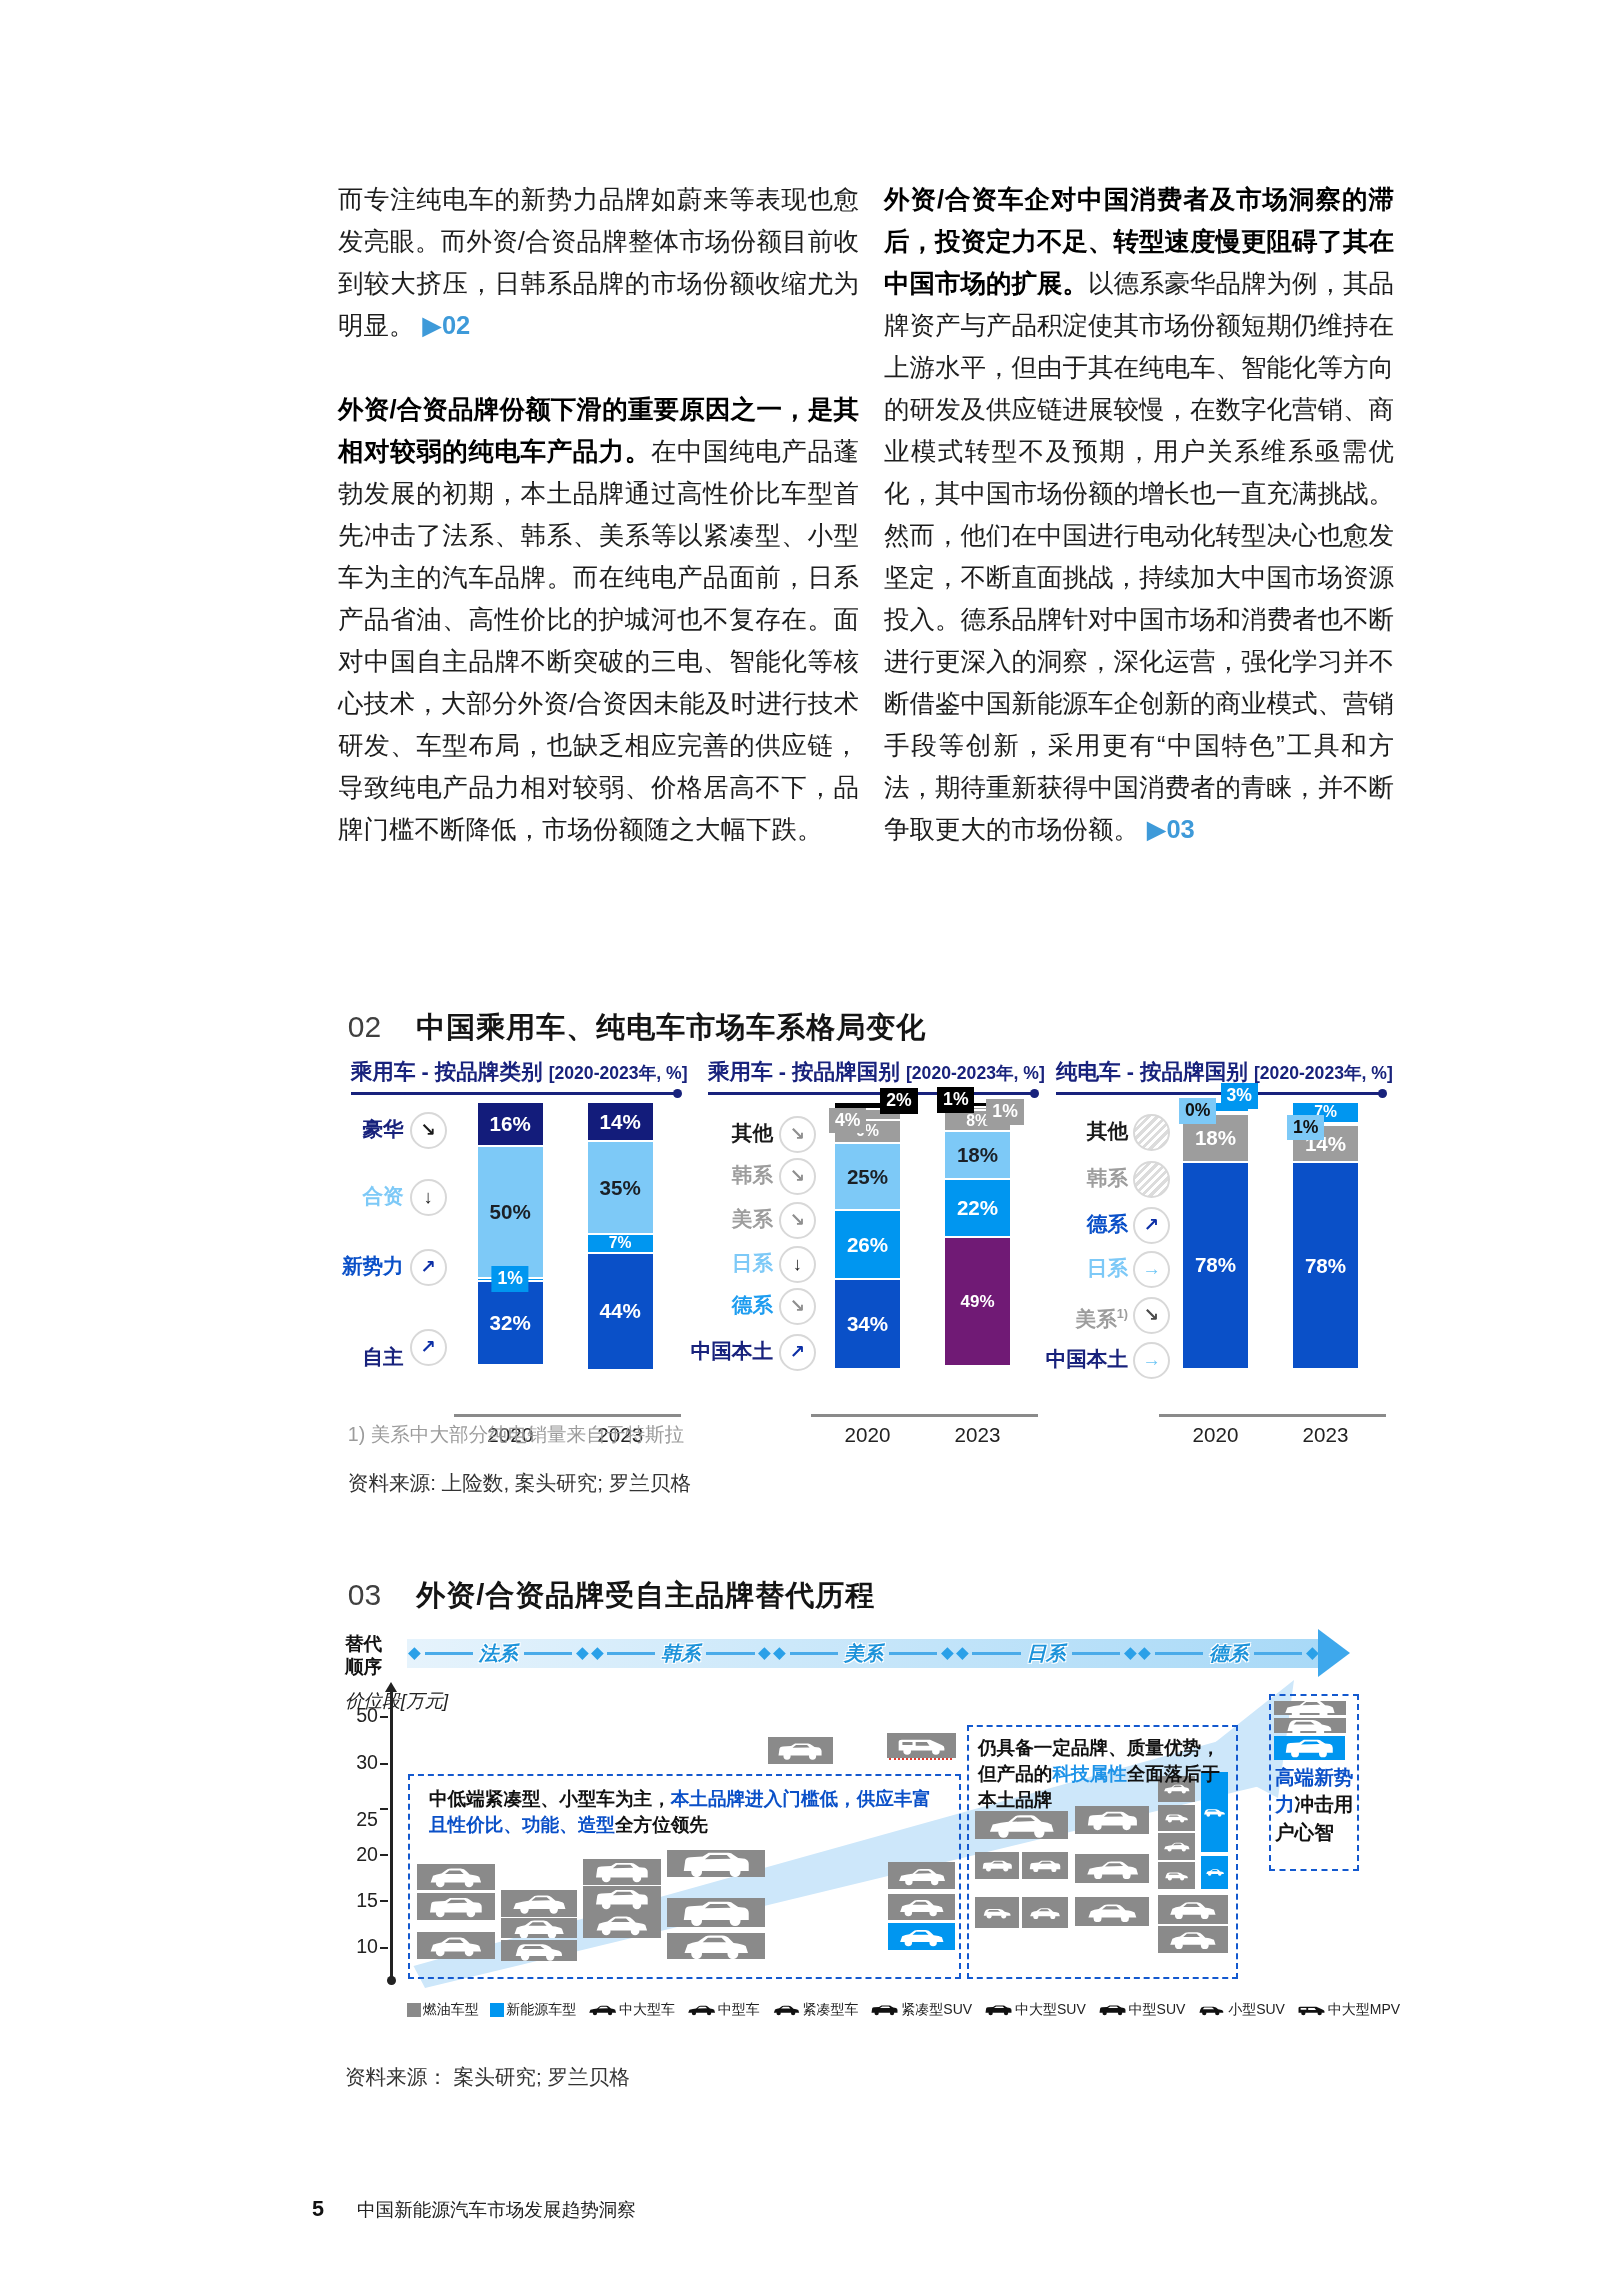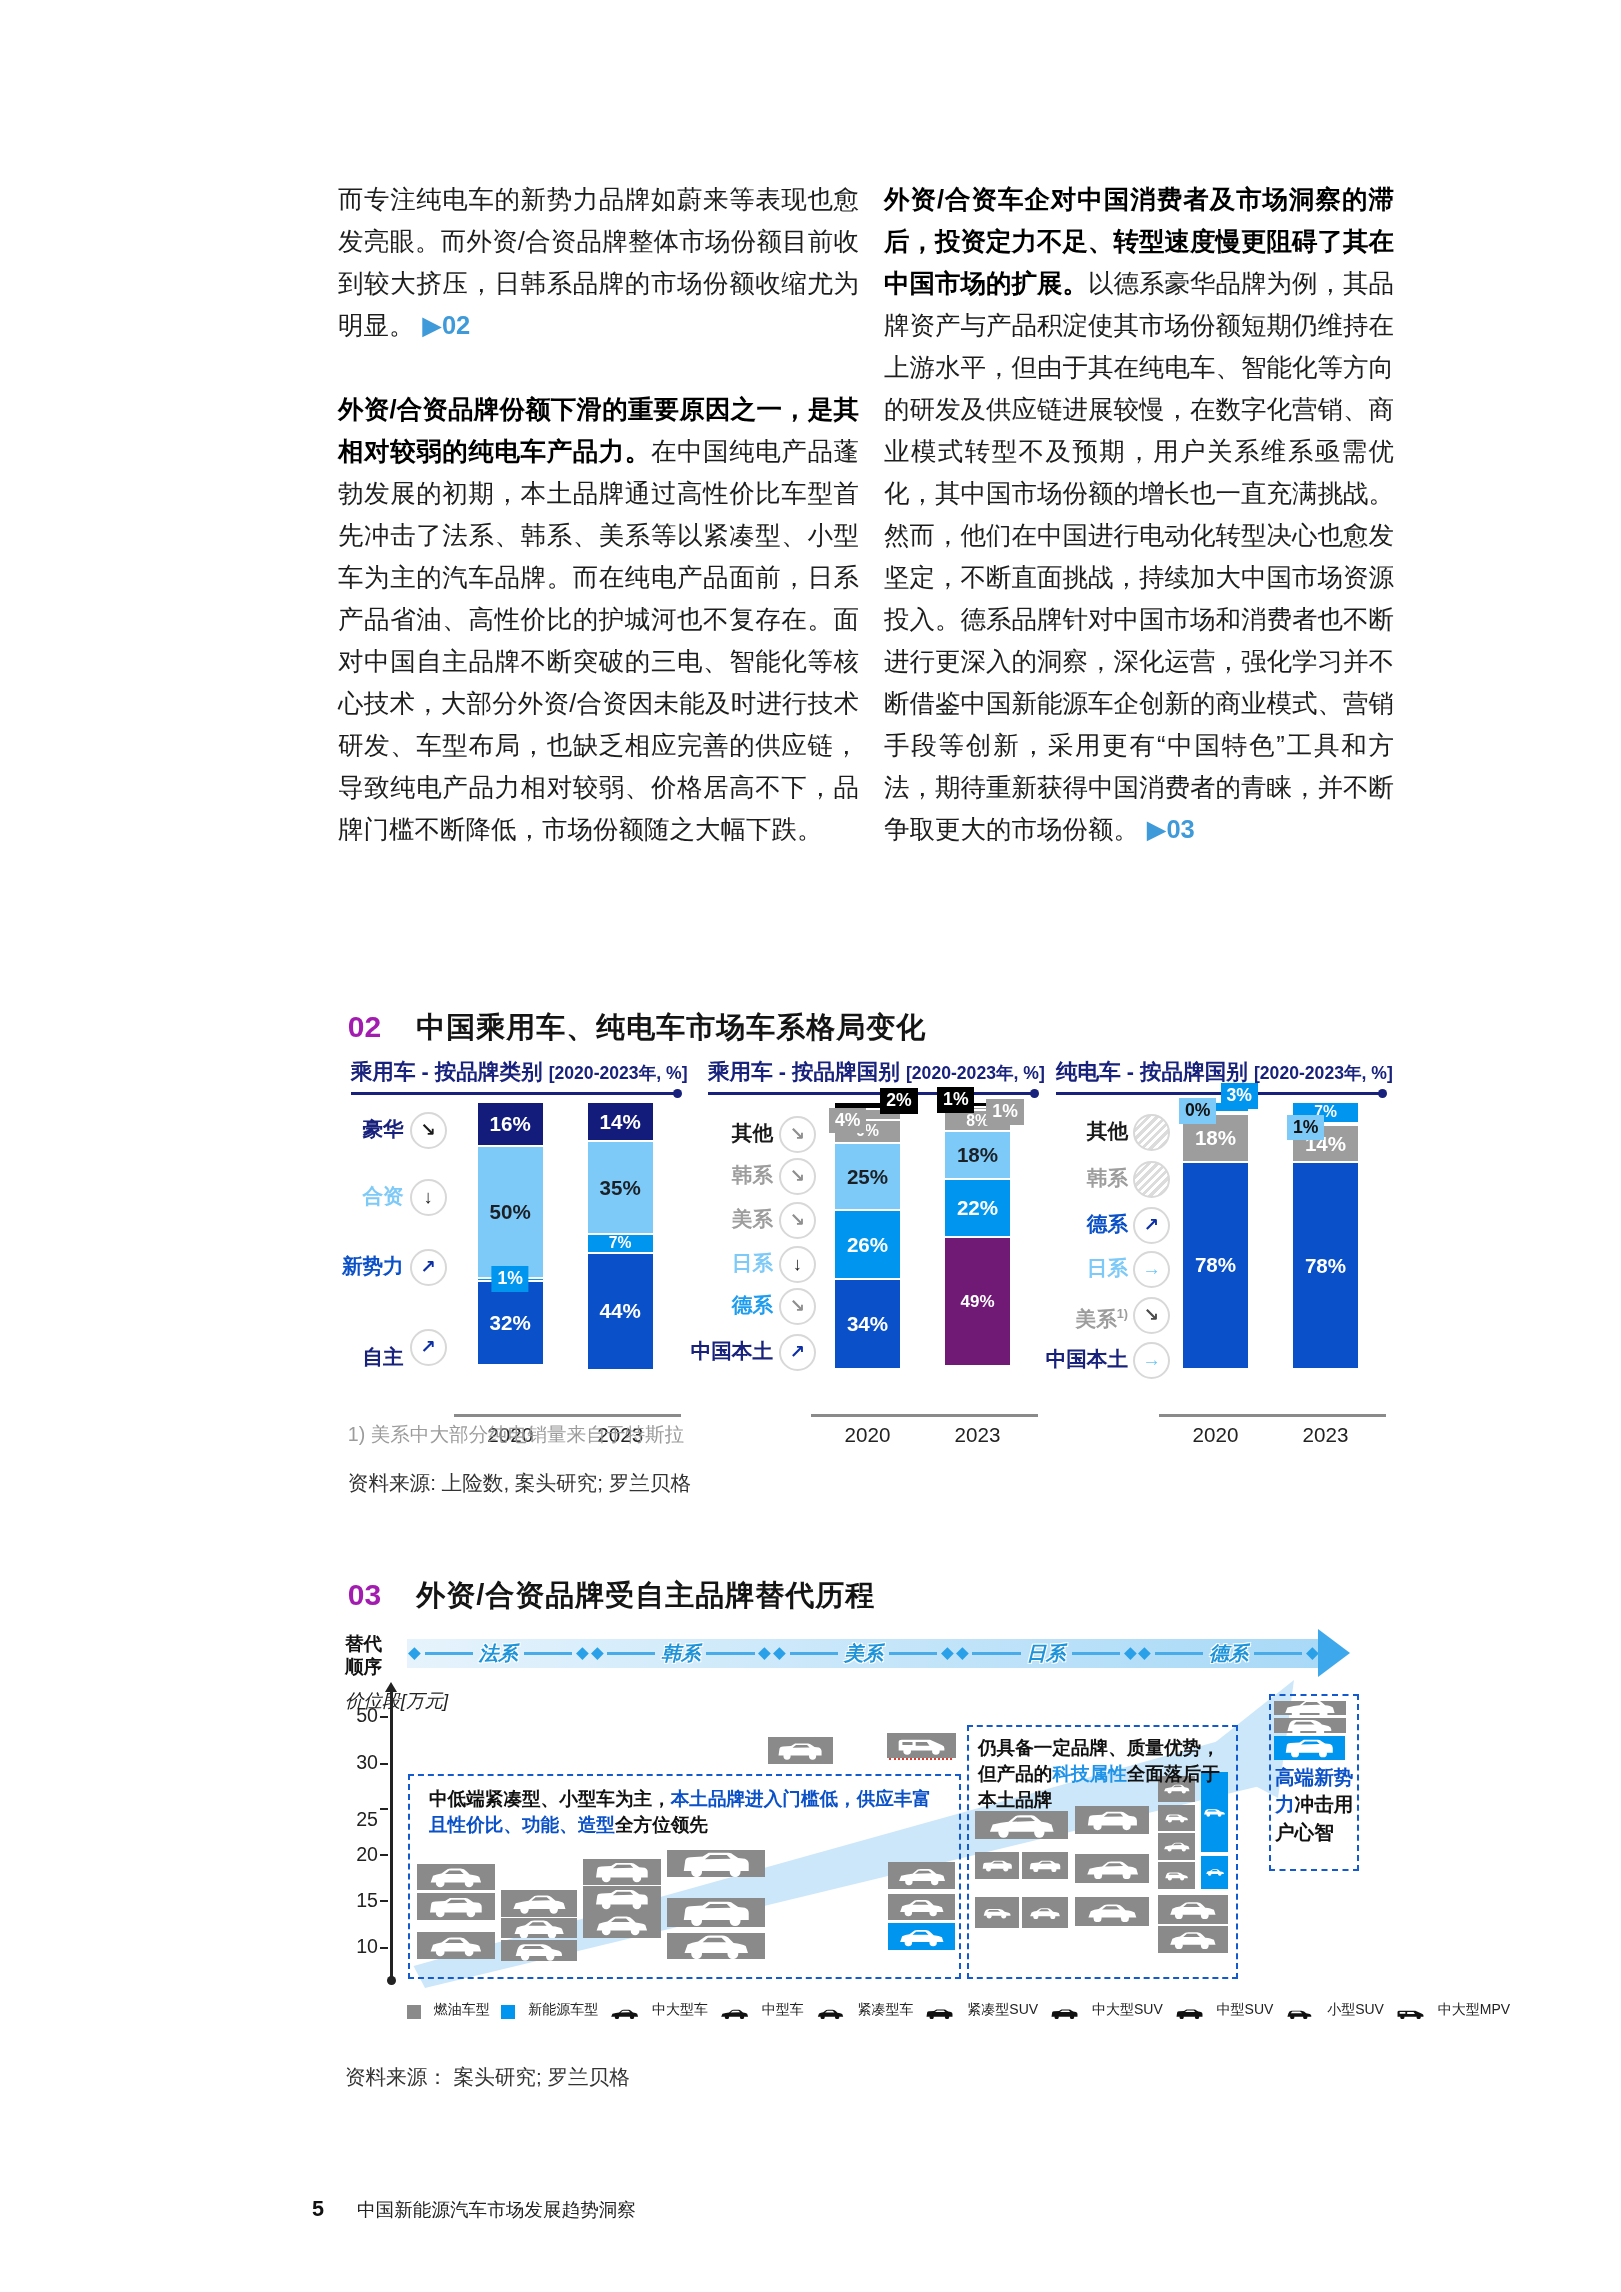--- a/index.html
+++ b/index.html
@@ -10,21 +10,21 @@
   .col-left{left:338px;width:521px;}
   .col-right{left:884px;width:510px;}
   .col p{margin:0 0 42px 0;}
   .seg-b{font-weight:700;color:#000;}
   .seg-m{color:#3e9ad9;font-weight:700;white-space:nowrap;padding-left:7.8px;}
   
   .panel{position:absolute;}
   .panel02{left:338px;top:1000px;width:1068px;height:559px;}
   .panel03{left:338px;top:1568px;width:1068px;height:647px;}
   .ex-head{position:absolute;left:9.8px;top:7.8px;display:flex;gap:35px;align-items:baseline;}
-  .ex-num{font-size:30px;font-weight:700;color:#a21caf;}
+  .ex-num{font-size:30px;font-weight:400;color:#404040;}
   .ex-title{font-size:29px;font-weight:700;color:#141414;letter-spacing:1px;}
   
   .chart{position:absolute;top:57px;width:345px;height:353px;}
   .ctitle{font-size:21.6px;font-weight:700;color:#18227c;white-space:nowrap;}
   .ctitle .range{font-size:17.6px;}
   .cunderline{position:absolute;top:35px;left:0;width:328px;height:2.9px;background:#18227c;}
   .cunderline::after{content:'';position:absolute;right:-2.9px;top:-2.9px;width:8.8px;height:8.8px;border-radius:50%;background:#18227c;}
   .cbody{position:absolute;top:46px;left:0;width:345px;height:284px;}
   .crow-label{position:absolute;font-size:20.6px;font-weight:700;width:94px;text-align:right;line-height:26.5px;}
   .crow-label sup{font-size:12.7px;}
@@ -63,21 +63,21 @@
   .ydot{position:absolute;left:-2.9px;top:300px;width:8.8px;height:8.8px;background:#222;border-radius:50%;}
   .ylab{position:absolute;left:-53px;width:41px;text-align:right;font-size:19.6px;color:#222;}
   .ydash{position:absolute;left:-9.8px;width:7.8px;height:2px;background:#222;}
   .dbox{position:absolute;border:2.9px dashed #1359cf;}
   .ann{position:absolute;font-weight:700;line-height:1.4;text-align:left;}
   .cbox{position:absolute;display:flex;align-items:center;justify-content:center;overflow:hidden;}
   .cbox svg{width:74%;}
   .cbox.tall svg{width:92%;}
   .redline{position:absolute;border-bottom:2.9px dotted #e23b2e;height:0;}
   .legend{position:absolute;left:69px;top:433px;display:flex;align-items:center;gap:11.8px;}
-  .litem{display:flex;align-items:flex-end;gap:13px;font-size:14px;color:#222;white-space:nowrap;}
+  .litem{display:flex;align-items:center;gap:2px;font-size:14px;color:#222;white-space:nowrap;}
   .lswatch{width:13.7px;height:13.7px;flex:none;}
   .litem svg{width:29px;flex:none;}
   
   .pagefoot{position:absolute;left:312px;top:2196px;display:flex;gap:33px;align-items:baseline;}
   .pagenum{font-size:21.6px;font-weight:700;color:#111;}
   .pagetitle{font-size:18.6px;color:#222;}
 </style>
 </head>
 <body>
 

